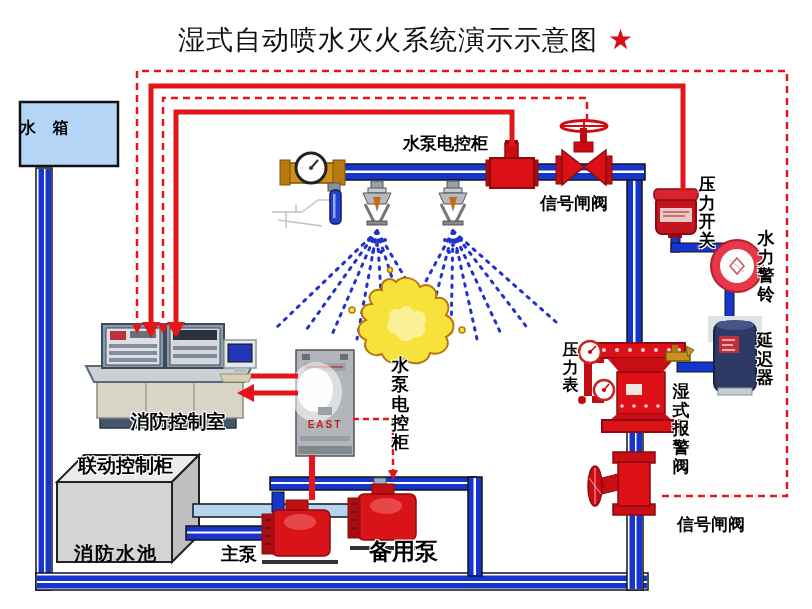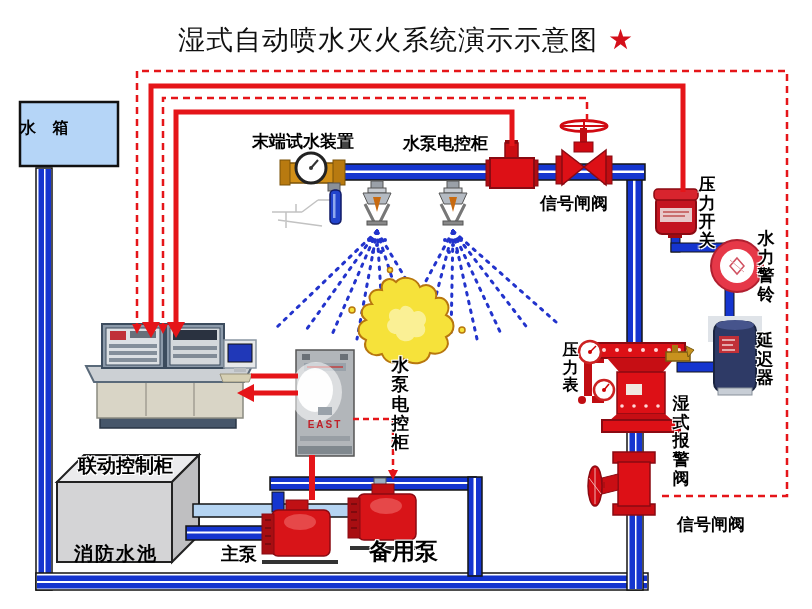--- a/index.html
+++ b/index.html
@@ -333,31 +333,31 @@
     <polygon points="388,470 398,470 393,480" fill="#e51519"></polygon>
   </g>
 </svg>
 
   <div class="title">
     <span>湿式自动喷水灭火系统演示示意图</span><span class="star">★</span>
   </div>
 
   <div class="lbl" style="left:20px;top:119px;width:120px;text-align:left;font-size:16px;letter-spacing:6px;text-shadow:none;">水 箱</div>
 
-  <div class="lbl" style="left:252px;top:132px;font-size:17px;">末端试水装置</div>
   <div class="lbl" style="left:403px;top:134px;font-size:17px;">水泵电控柜</div>
   <div class="lbl" style="left:540px;top:194px;font-size:17px;">信号闸阀</div>
 
   <div class="lbl v" style="left:697px;top:176px;font-size:17px;">压力开关</div>
   <div class="lbl v" style="left:756px;top:230px;font-size:17px;">水力警铃</div>
   <div class="lbl v" style="left:755px;top:332px;font-size:17px;">延迟器</div>
   <div class="lbl v" style="left:561px;top:341px;font-size:16px;">压力表</div>
-  <div class="lbl v" style="left:671px;top:395px;font-size:17px;">湿式报警阀</div>
+  <div class="lbl v" style="left:671px;top:383px;font-size:17px;">湿式报警阀</div>
   <div class="lbl" style="left:677px;top:515px;font-size:17px;">信号闸阀</div>
 
+  <div class="lbl" style="left:78px;top:411px;width:200px;text-align:center;font-size:19px;">消防控制室</div>
   <div class="lbl" style="left:78px;top:455px;width:200px;text-align:left;font-size:19px;">联动控制柜</div>
 
   <div class="lbl v" style="left:358px;top:356px;font-size:17.5px;margin-left:32px;">水泵电控柜</div>
 
   <div class="lbl" style="left:74px;top:509px;font-size:19px;letter-spacing:2px;text-shadow:none;margin-top:34px;">消防水池</div>
   <div class="lbl" style="left:221px;top:544px;font-size:18px;">主泵</div>
   <div class="lbl" style="left:369px;top:538px;font-size:23px;">备用泵</div>
 
 </div>
 

